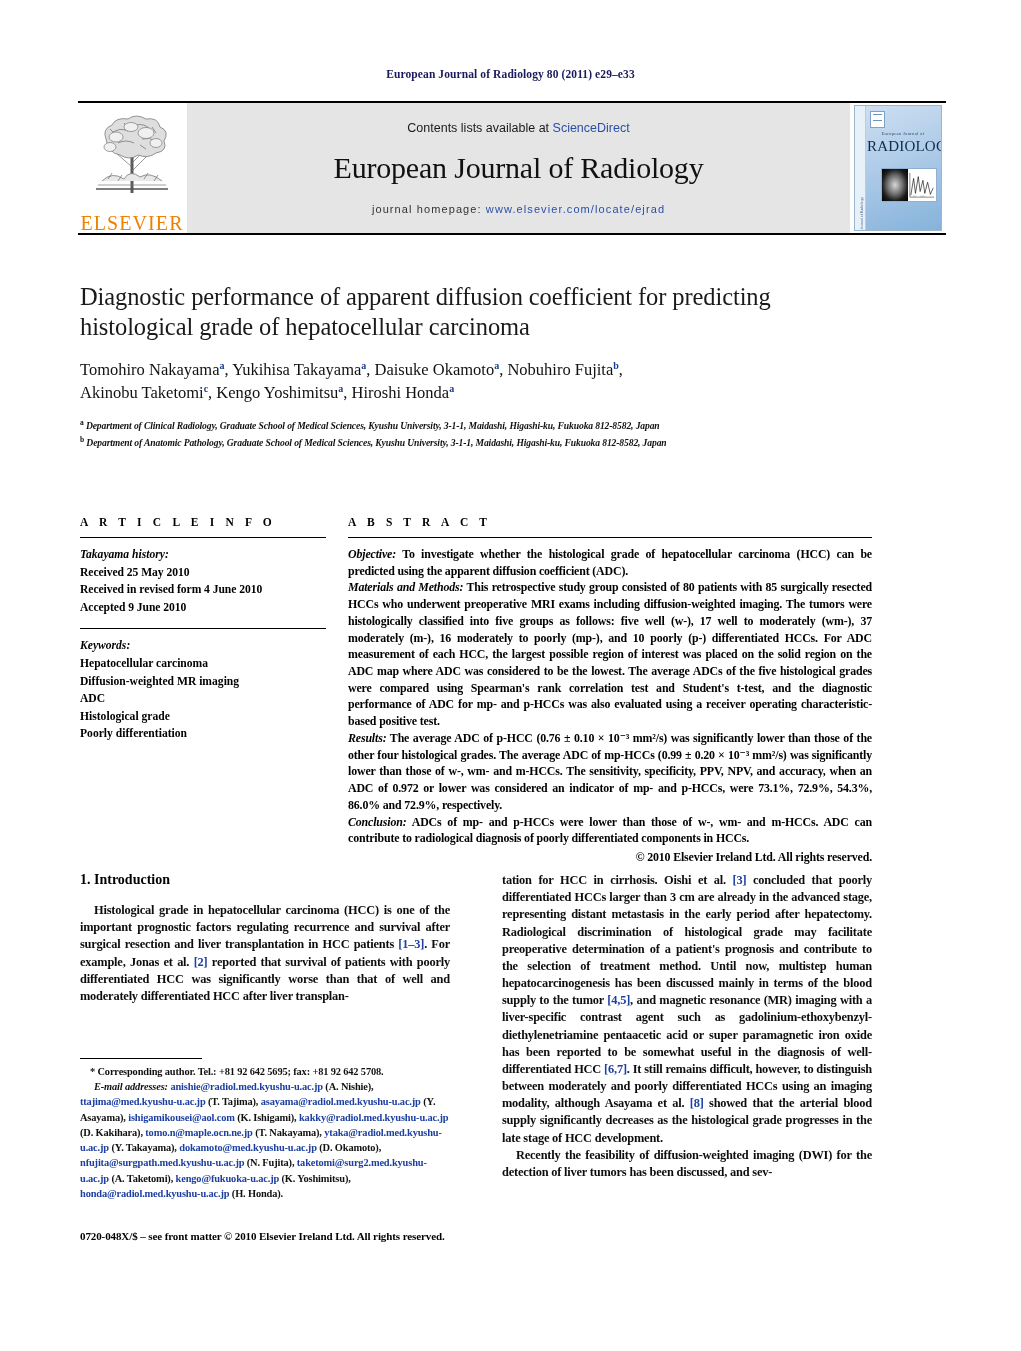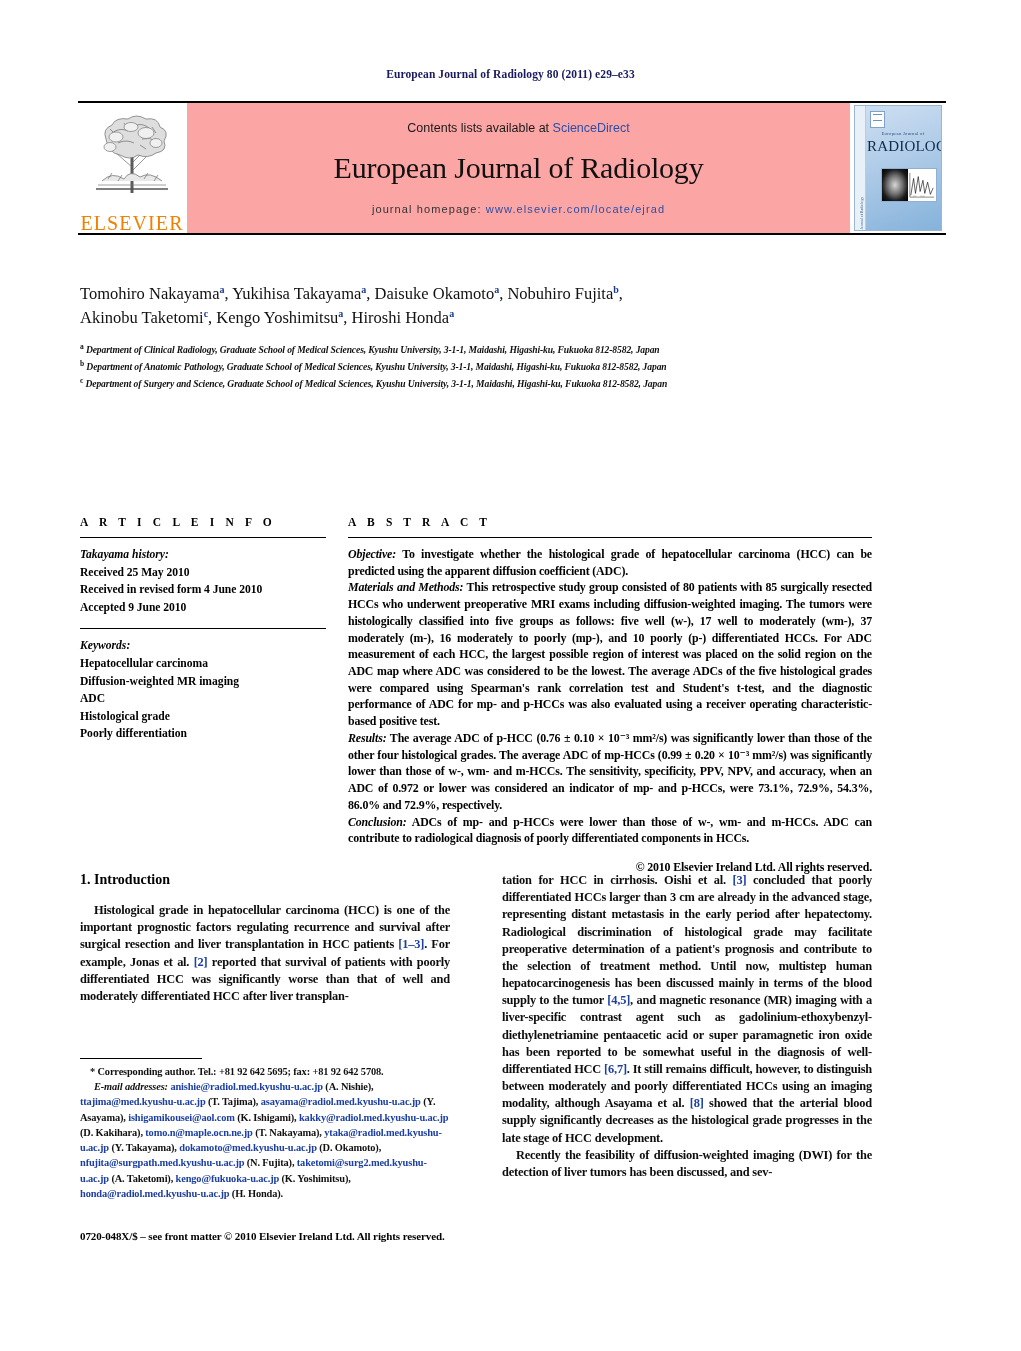--- a/index.html
+++ b/index.html
@@ -65,21 +65,21 @@
   .elsevier-word {
     font-family: "Liberation Serif", serif;
     font-size: 20px;
     letter-spacing: 1.1px;
     color: #F08000;
     line-height: 1;
     margin-top: 16px;
   }
   .masthead-center {
     flex: 1 1 auto;
-    background: #fca5a5;
+    background: #e5e5e5;
     display: flex;
     flex-direction: column;
     align-items: center;
     justify-content: center;
     gap: 0px;
     border-left: 1px solid #fff;
   }
   .contents-line {
     font-family: "Liberation Sans", sans-serif;
     font-size: 12.5px;
@@ -292,21 +292,21 @@
     color: #000;
   }
   .abstract-body p { margin: 0; }
   .abs-lead {
     font-style: italic;
   }
   .copyright {
     text-align: right;
     font-size: 11.9px;
     font-weight: bold;
-    margin-top: 12px;
+    margin-top: 2px;
     letter-spacing: -0.15px;
   }
 
   
   .body-cols {
     position: absolute;
     top: 872px;
     left: 80px;
     width: 792px;
     display: flex;
@@ -425,30 +425,30 @@
               <path d="M3 28 L6 10 L8 26 L11 8 L13 24 L16 12 L18 26 L21 14 L24 27 L27 20" stroke="#111" stroke-width="0.7" fill="none"></path>
               <path d="M5 29 L9 29 M13 29 L18 29" stroke="#666" stroke-width="0.4"></path>
             </svg>
           </div>
         </div>
       </div>
     </div>
   </div>
 
   <div class="title-block">
+    <h1 class="article-title">Diagnostic performance of apparent diffusion coefficient for predicting histological grade of hepatocellular carcinoma</h1>
 
     <div class="authors">
       <div>Tomohiro Nakayama<sup>a</sup>, Yukihisa Takayama<sup>a</sup>, Daisuke Okamoto<sup>a</sup>, Nobuhiro Fujita<sup>b</sup>,</div>
       <div>Akinobu Taketomi<sup>c</sup>, Kengo Yoshimitsu<sup>a</sup>, Hiroshi Honda<sup>a</sup></div>
     </div>
 
     <div class="affiliations">
       <div><sup>a</sup> <span>Department of Clinical Radiology, Graduate School of Medical Sciences, Kyushu University, 3-1-1, Maidashi, Higashi-ku, Fukuoka 812-8582, Japan</span></div>
       <div><sup>b</sup> <span>Department of Anatomic Pathology, Graduate School of Medical Sciences, Kyushu University, 3-1-1, Maidashi, Higashi-ku, Fukuoka 812-8582, Japan</span></div>
-      <div><sup>c</sup> <span>Department of Surgery and Science, Graduate School of Medical Sciences, Kyushu University, 3-1-1, Maidashi, Higashi-ku, Fukuoka 812-8582, Japan</span></div>
     </div>
   </div>
 
   <div class="info-abstract">
 
     <div class="col-info">
       <div class="section-head">A R T I C L E   I N F O</div>
       <div class="rule"></div>
       <div class="info-label">Takayama history:</div>
       <div class="info-line">Received 25 May 2010</div>

